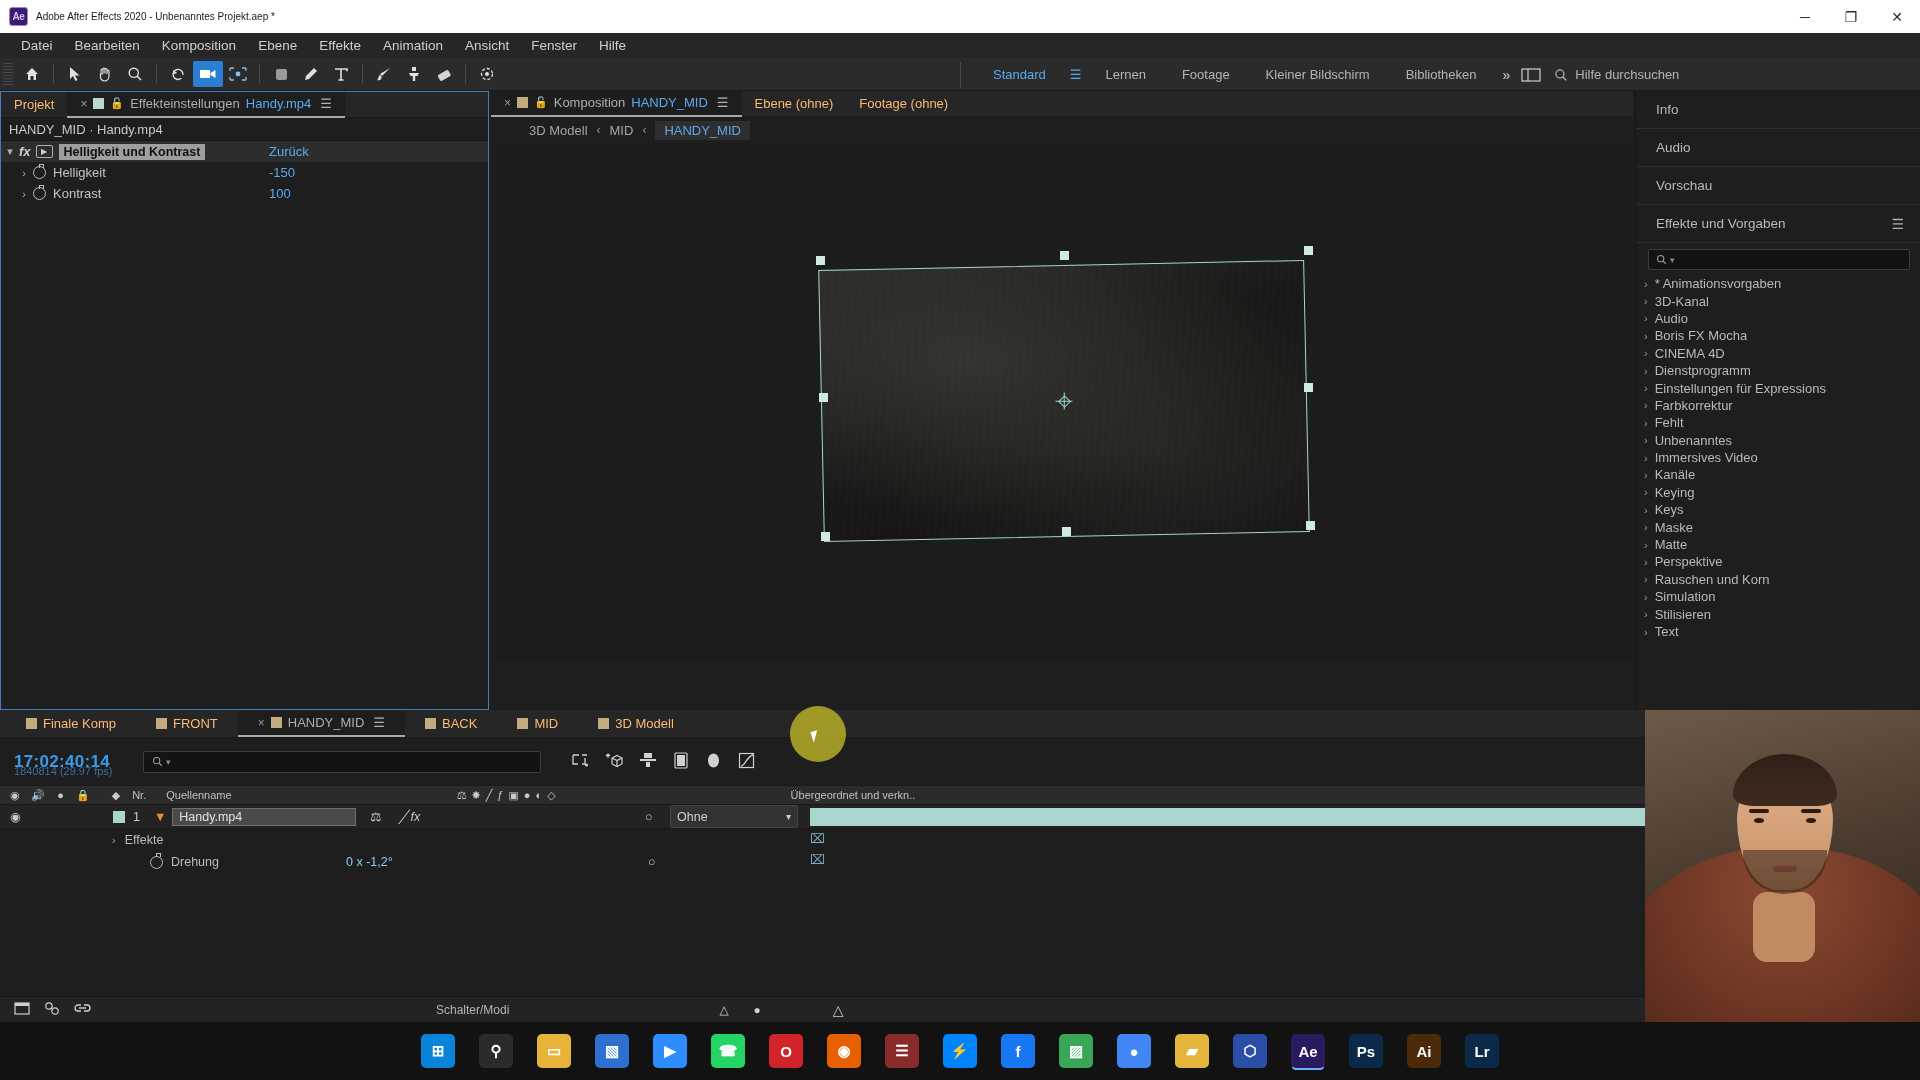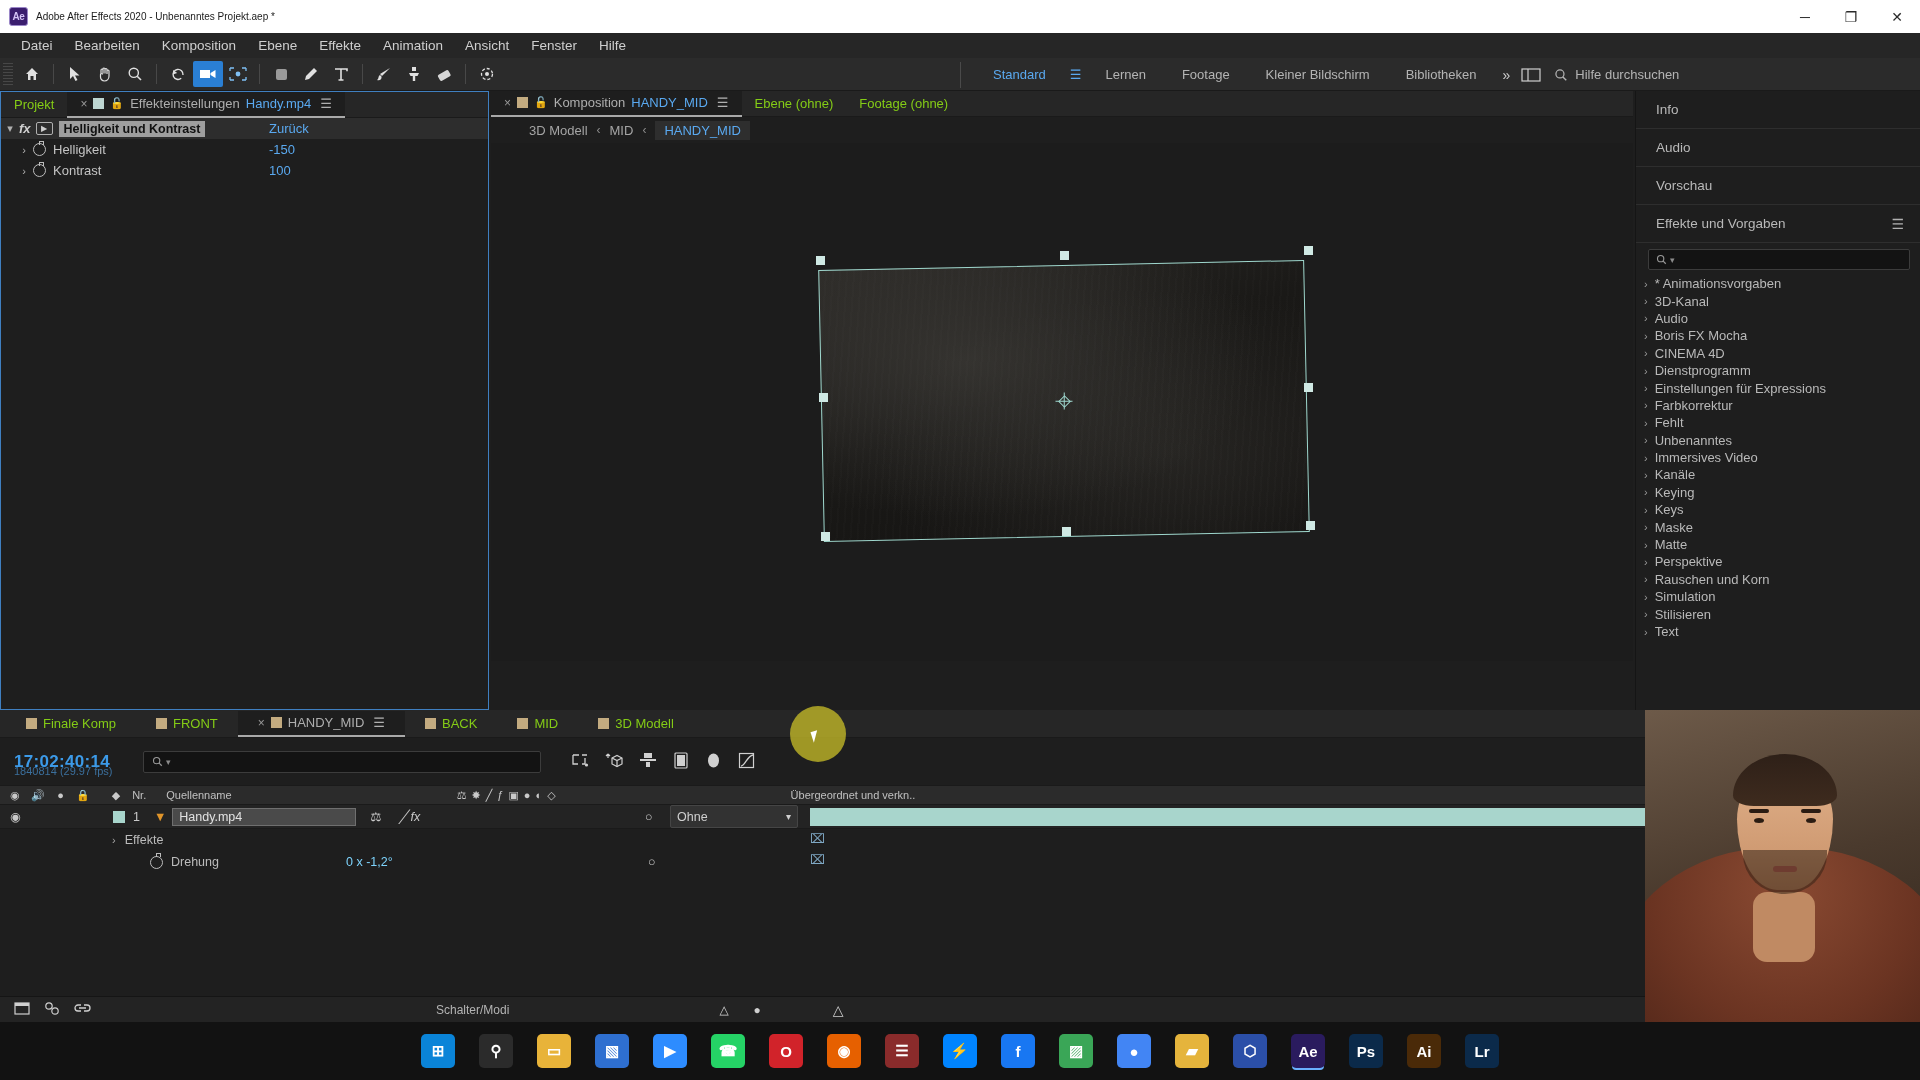--- a/index.html
+++ b/index.html
@@ -40,21 +40,21 @@
   .search-box .lbl { font-size:13px; color:#b4b4b4; }
 
   
   .main { position:absolute; top:91px; left:0; width:1920px; height:619px; }
 
   
   .leftpanel { position:absolute; left:0; top:0; width:489px; height:619px;
     background:#1e1e1e; border:1.5px solid #3f7fc0; }
   .panel-tabs { height:26px; background:#262626; display:flex; align-items:center;
     border-bottom:1px solid #1a1a1a; position:relative; }
-  .ptab { font-size:13px; color:#84cc16; padding:0 13px; height:26px; display:flex;
+  .ptab { font-size:13px; color:#fdba74; padding:0 13px; height:26px; display:flex;
     align-items:center; gap:6px; }
   .ptab.active { background:#1e1e1e; color:#aeaeae; border-bottom:2px solid #a9a9a9; }
   .ptab .x { font-size:12px; color:#999; }
   .ptab .swatch { width:11px; height:11px; background:#bdd6d2; display:inline-block; }
   .ptab .lock { font-size:11px; color:#b4b4b4; }
   .ptab .blue { color:#5aa9f0; }
   .ptab .burger { color:#b0b0b0; font-size:13px; margin-left:3px; }
   .ec-header { height:23px; display:flex; align-items:center; padding-left:8px;
     font-size:13px; color:#c9c9c9; background:#1e1e1e; border-bottom:1px solid #151515; }
   .fx-row { height:21px; display:flex; align-items:center; font-size:13px; position:relative; }
@@ -334,20 +334,21 @@
         </div>
         <div class="ptab active">
           <span class="x">×</span>
           <span class="swatch"></span>
           <span class="lock">🔓</span>
           <span>Effekteinstellungen</span>
           <span class="blue">Handy.mp4</span>
           <span class="burger">☰</span>
         </div>
       </div>
+      <div class="ec-header">HANDY_MID · Handy.mp4</div>
 
       <div class="fx-row hl">
         <span class="fx-arrow">▾</span>
         <span class="fx-tag">fx</span>
         <span class="fx-ic">▶</span>
         <span class="fx-name">Helligkeit und Kontrast</span>
         <span class="fx-val">Zurück</span>
       </div>
 
       <div class="fx-row">

